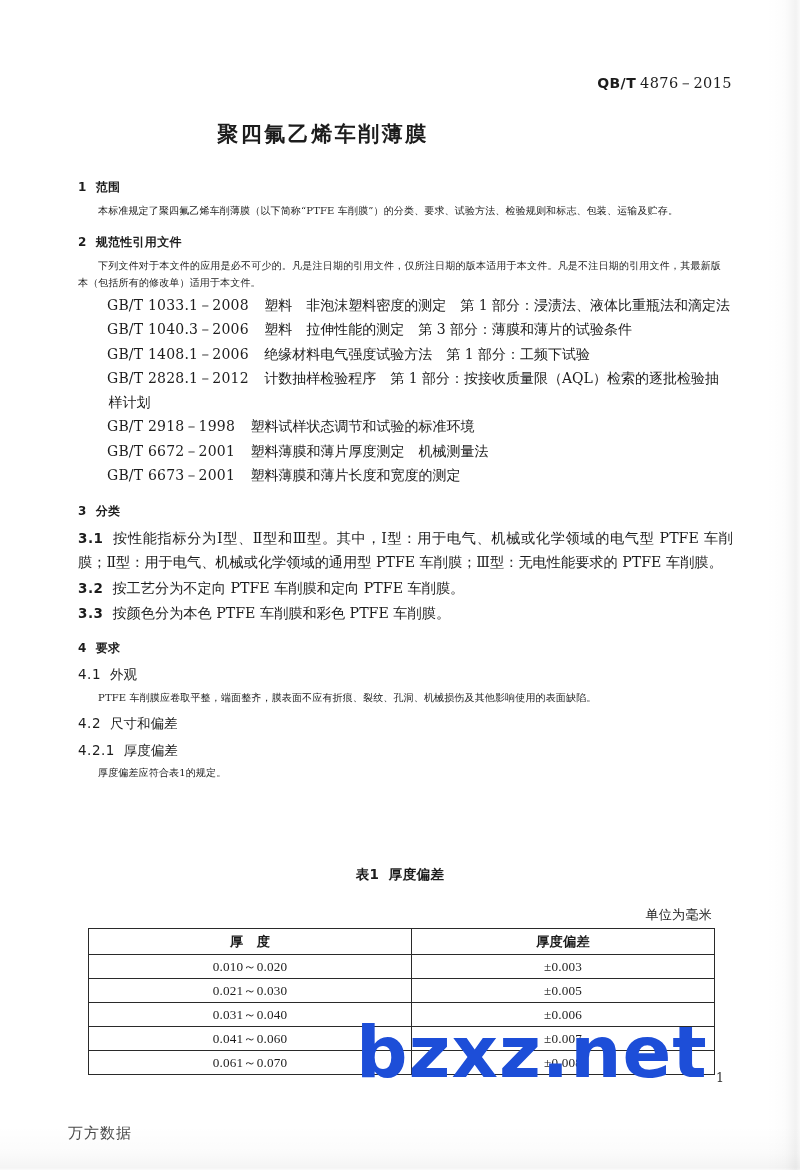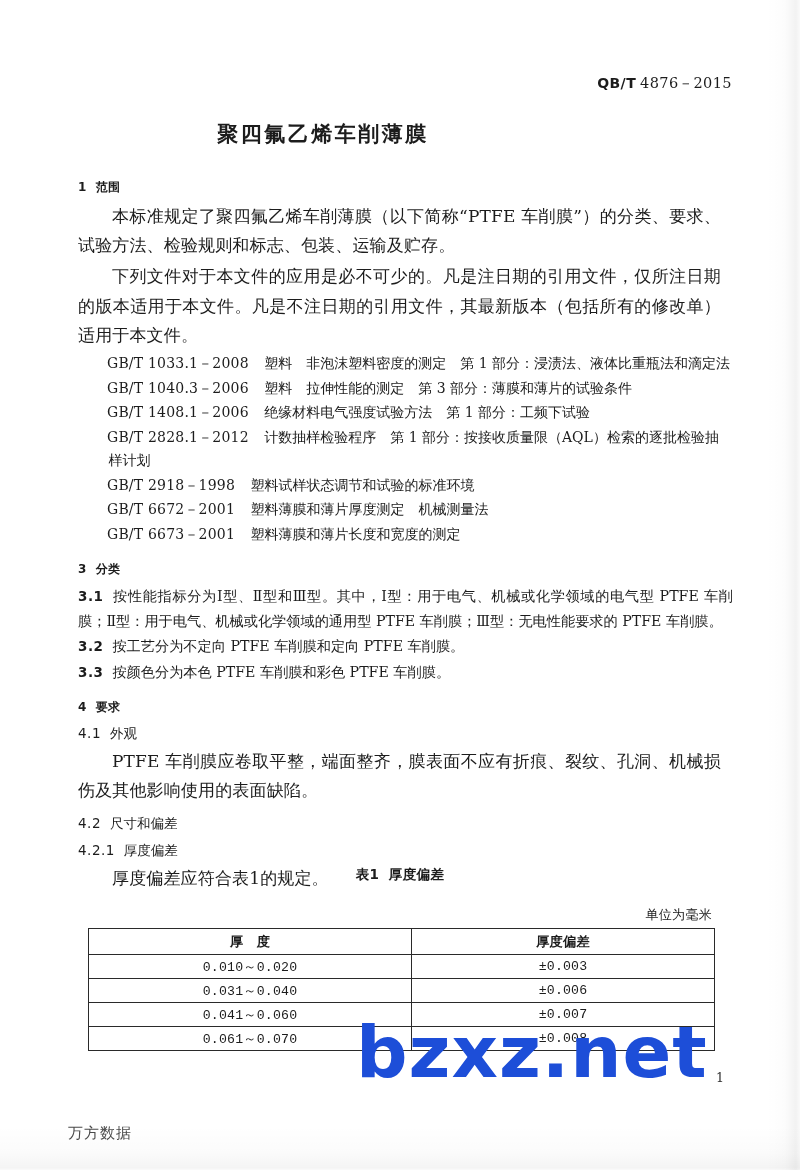--- a/index.html
+++ b/index.html
@@ -88,21 +88,21 @@
     font-family: "DejaVu Sans", "Liberation Sans", sans-serif;
     font-weight: normal;
     font-size: 13.5px;
     margin: 7px 0 4px 0;
     line-height: 1.5;
   }
   .sub-head .num { margin-right: 9px; letter-spacing: 0.5px; }
 
   p.para {
     margin: 0 12px 2px 0;
-    font-size: 17px;
+    font-size: 10px;
     line-height: 1.72;
     text-align: justify;
     text-justify: inter-ideograph;
     letter-spacing: 0.15px;
   }
   p.indent { text-indent: 2em; }
 
   
   p.clause {
     margin: 0 0 1px 0;
@@ -157,21 +157,21 @@
     width: 624px;
     table-layout: fixed;
   }
   table.spec-table td {
     border: 1px solid #2a2a2a;
     text-align: center;
     font-size: 13.2px;
     height: 23px;
     padding: 0;
     letter-spacing: 0.2px;
-    font-family: Liberation Mono, monospace;
+    font-family: Liberation Serif, serif;
   }
   table.spec-table tr.head-row td {
     font-family: Liberation Serif, serif;
     font-weight: bold;
     font-size: 13.2px;
     height: 25px;
   }
   table.spec-table td.col-a { width: 322px; }
   table.spec-table td.col-b { width: 302px; }
 
@@ -221,20 +221,23 @@
 
   <div class="doc-title">聚四氟乙烯车削薄膜</div>
 
   <div class="body-block">
 
     <div class="sec-head">
       <span class="num">1</span><span>范围</span>
     </div>
     <p class="para indent">本标准规定了聚四氟乙烯车削薄膜（以下简称“PTFE 车削膜”）的分类、要求、试验方法、检验规则和标志、包装、运输及贮存。</p>
 
+    <div class="sec-head gap-top">
+      <span class="num">2</span><span>规范性引用文件</span>
+    </div>
     <p class="para indent">下列文件对于本文件的应用是必不可少的。凡是注日期的引用文件，仅所注日期的版本适用于本文件。凡是不注日期的引用文件，其最新版本（包括所有的修改单）适用于本文件。</p>
 
     <p class="refline"><span class="gbcode">GB/T 1033.1－2008</span><span class="gbsep"></span><span>塑料　非泡沫塑料密度的测定　第 1 部分：浸渍法、液体比重瓶法和滴定法</span></p>
     <p class="refline"><span class="gbcode">GB/T 1040.3－2006</span><span class="gbsep"></span><span>塑料　拉伸性能的测定　第 3 部分：薄膜和薄片的试验条件</span></p>
     <p class="refline"><span class="gbcode">GB/T 1408.1－2006</span><span class="gbsep"></span><span>绝缘材料电气强度试验方法　第 1 部分：工频下试验</span></p>
     <p class="refline"><span class="gbcode">GB/T 2828.1－2012</span><span class="gbsep"></span><span>计数抽样检验程序　第 1 部分：按接收质量限（AQL）检索的逐批检验抽样计划</span></p>
     <p class="refline"><span class="gbcode">GB/T 2918－1998</span><span class="gbsep"></span><span>塑料试样状态调节和试验的标准环境</span></p>
     <p class="refline"><span class="gbcode">GB/T 6672－2001</span><span class="gbsep"></span><span>塑料薄膜和薄片厚度测定　机械测量法</span></p>
     <p class="refline"><span class="gbcode">GB/T 6673－2001</span><span class="gbsep"></span><span>塑料薄膜和薄片长度和宽度的测定</span></p>
 
@@ -273,20 +276,24 @@
       <tbody>
         <tr class="head-row">
           <td class="col-a">厚　度</td>
           <td class="col-b">厚度偏差</td>
         </tr>
         <tr>
           <td class="col-a">0.010～0.020</td>
           <td class="col-b">±0.003</td>
         </tr>
         <tr>
+          <td class="col-a">0.021～0.030</td>
+          <td class="col-b">±0.005</td>
+        </tr>
+        <tr>
           <td class="col-a">0.031～0.040</td>
           <td class="col-b">±0.006</td>
         </tr>
         <tr>
           <td class="col-a">0.041～0.060</td>
           <td class="col-b">±0.007</td>
         </tr>
         <tr>
           <td class="col-a">0.061～0.070</td>
           <td class="col-b">±0.008</td>

